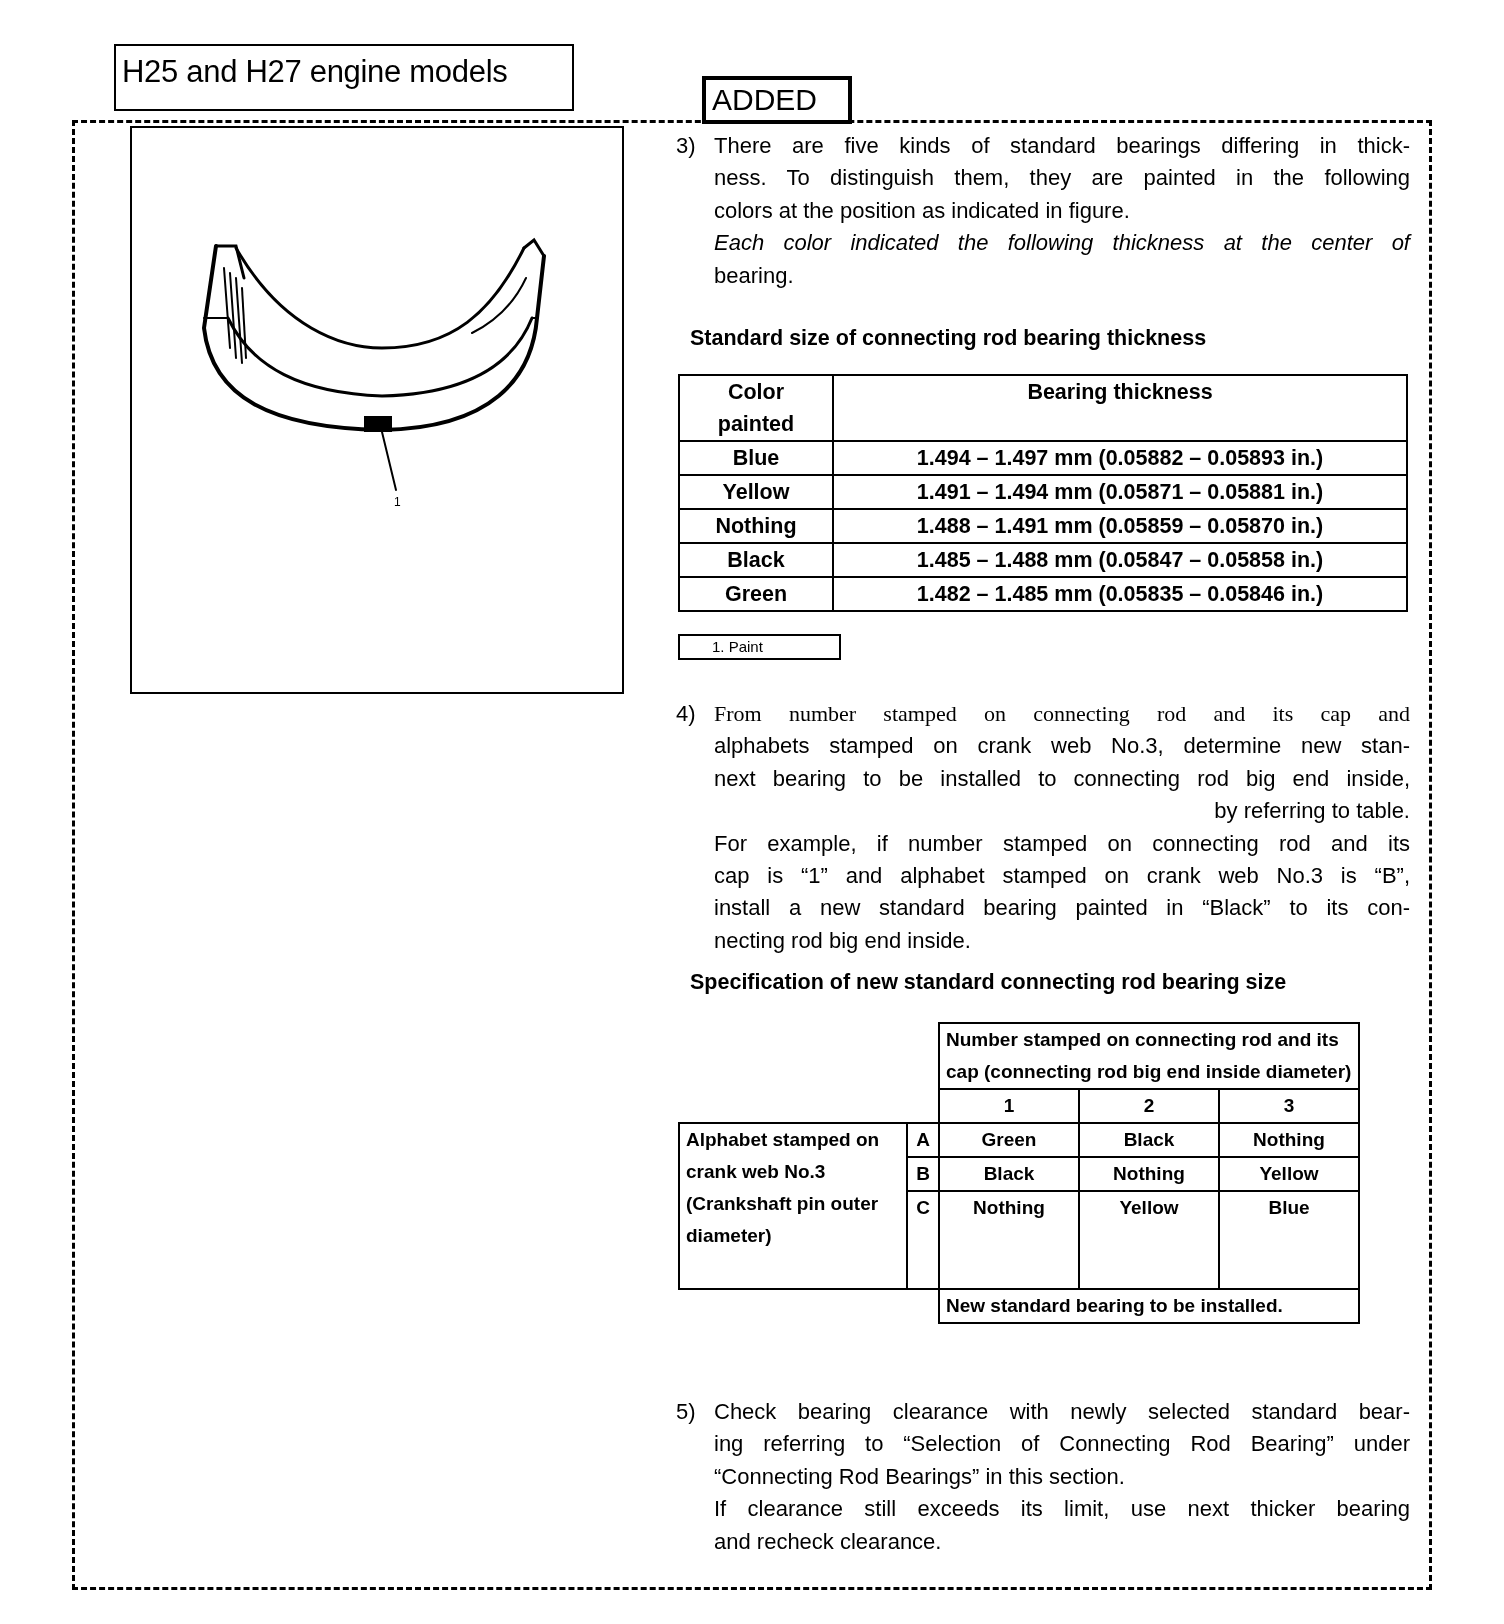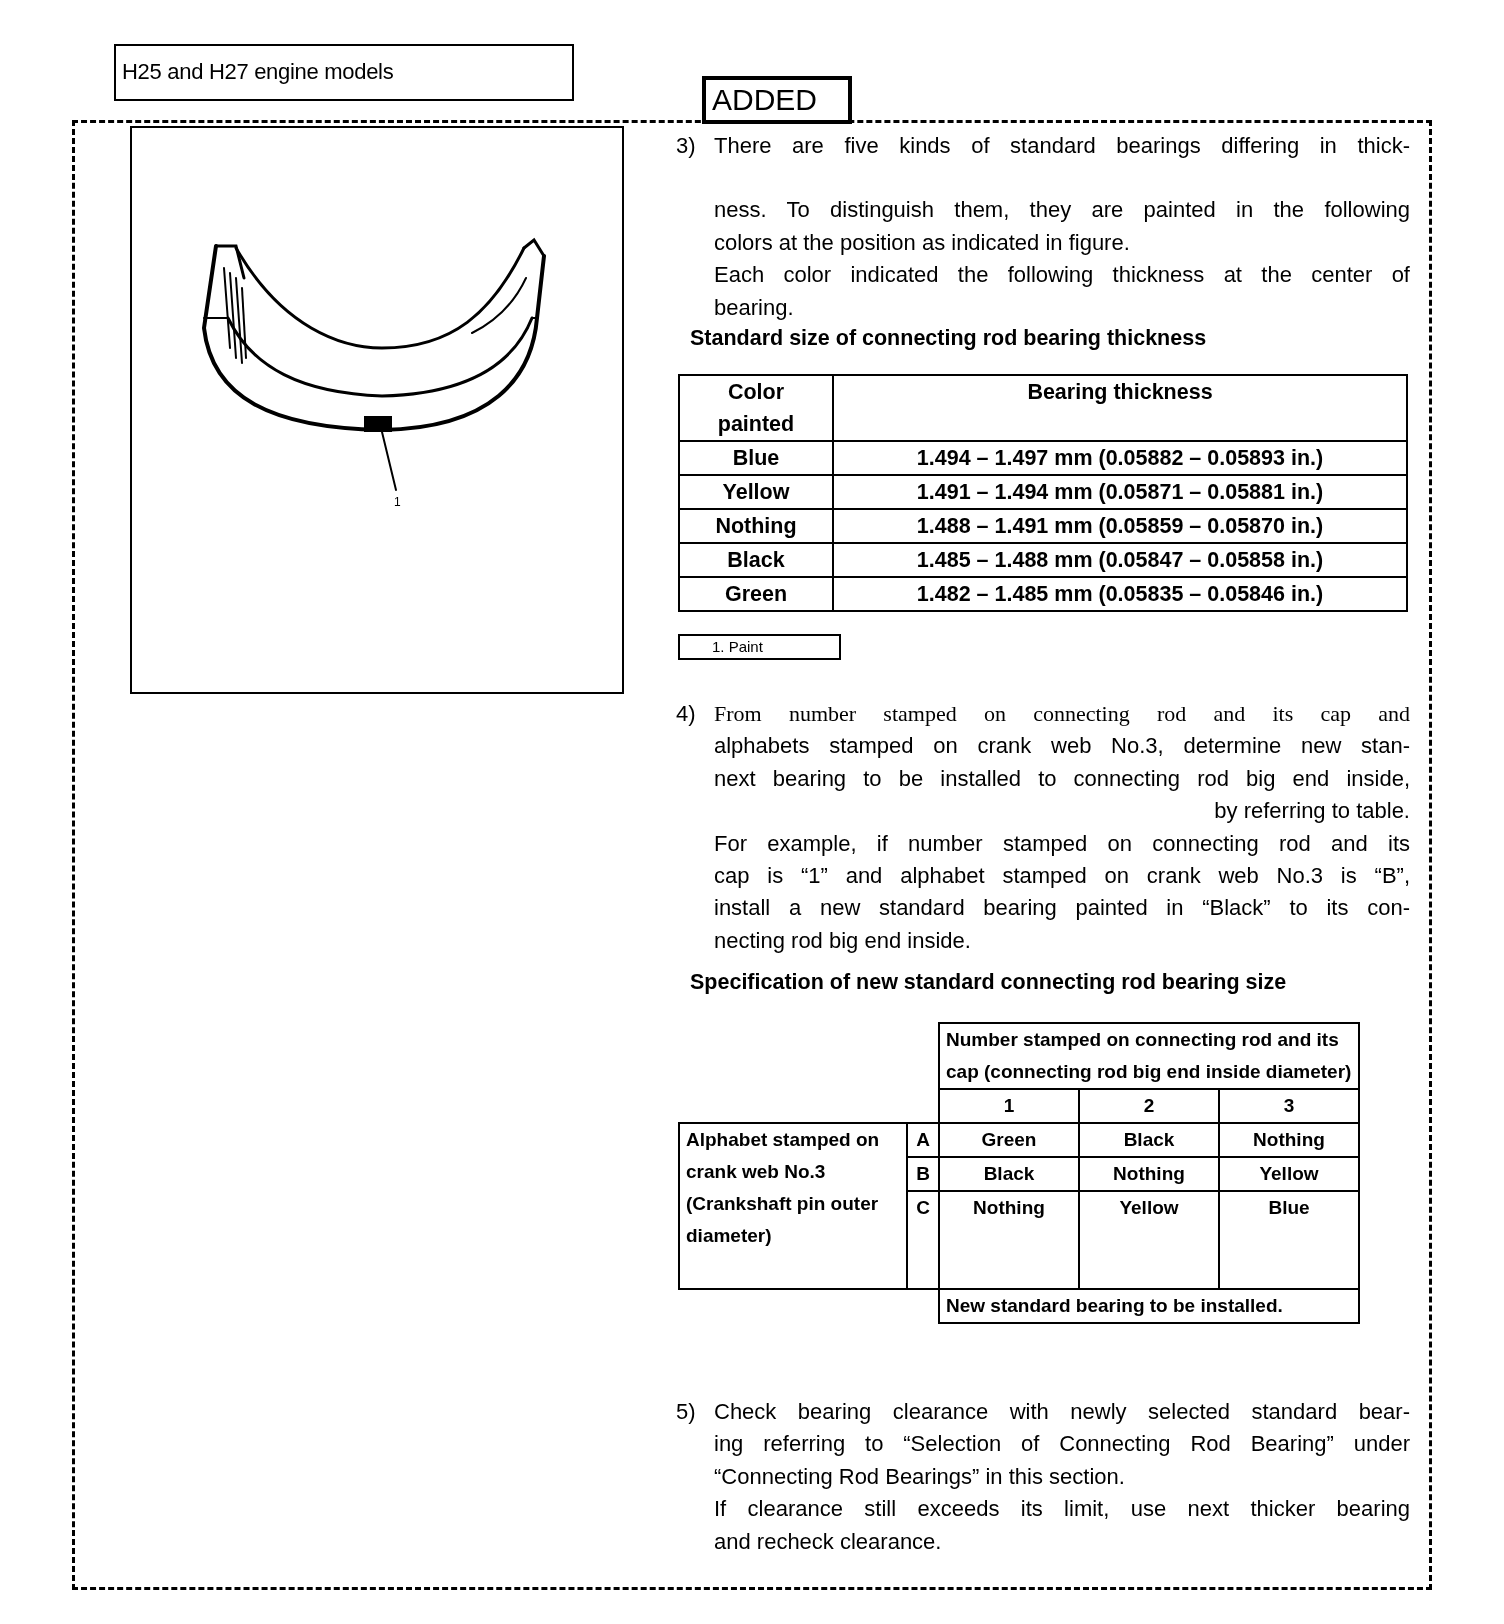--- a/index.html
+++ b/index.html
@@ -1,23 +1,23 @@
 <!DOCTYPE html>
 <html><head>
 <meta charset="utf-8">
 <style>
   html, body { margin: 0; padding: 0; background: #ffffff; }
   body {
     width: 1504px; height: 1624px; position: relative; overflow: hidden;
     font-family: "Liberation Sans", sans-serif; color: #000;
   }
   .model-box {
-    position: absolute; left: 114px; top: 44px; width: 460px; height: 57px;
+    position: absolute; left: 114px; top: 44px; width: 460px; height: 67px;
     border: 2px solid #000; box-sizing: border-box;
-    font-size: 22px; line-height: 52px; padding-left: 6px; letter-spacing: -0.3px;
+    font-size: 31px; line-height: 52px; padding-left: 6px; letter-spacing: -0.3px;
   }
   .dashed-frame {
     position: absolute; left: 72px; top: 120px; width: 1360px; height: 1470px;
     border: 3px dashed #000; box-sizing: border-box;
   }
   .added-box {
     position: absolute; left: 702px; top: 76px; width: 150px; height: 48px;
     border: 4px solid #000; box-sizing: border-box; background: #fff;
     font-size: 30px; line-height: 40px; padding-left: 6px; z-index: 2;
   }
@@ -103,23 +103,23 @@
     </g>
     <rect x="232" y="288" width="28" height="16" fill="#000"></rect>
     <text x="262" y="378" font-size="12" font-family="Liberation Sans, sans-serif">1</text>
   </svg>
 </div>
 
 <div class="para" style="top:130px;">
   <span class="num">3)</span>
   <div class="body">
     <span style="text-align-last: justify;">There are five kinds of standard bearings differing in thick-</span>
-    <span style="text-align-last: justify; margin-top: 32px;">ness. To distinguish them, they are painted in the following</span>
+    <span style="text-align-last: justify;">ness. To distinguish them, they are painted in the following</span>
     <span style="text-align:left">colors at the position as indicated in figure.</span>
-    <span style="text-align-last: justify;">Each color indicated the following thickness at the center of</span>
+    <span style="text-align-last: justify; font-style: italic;">Each color indicated the following thickness at the center of</span>
     <span style="text-align:left">bearing.</span>
   </div>
 </div>
 
 <div class="caption" style="left:690px; top:324px;">Standard size of connecting rod bearing thickness</div>
 
 <table class="thick-table">
   <tbody>
       <tr>
     <th class="c1" style="height:64px;">

